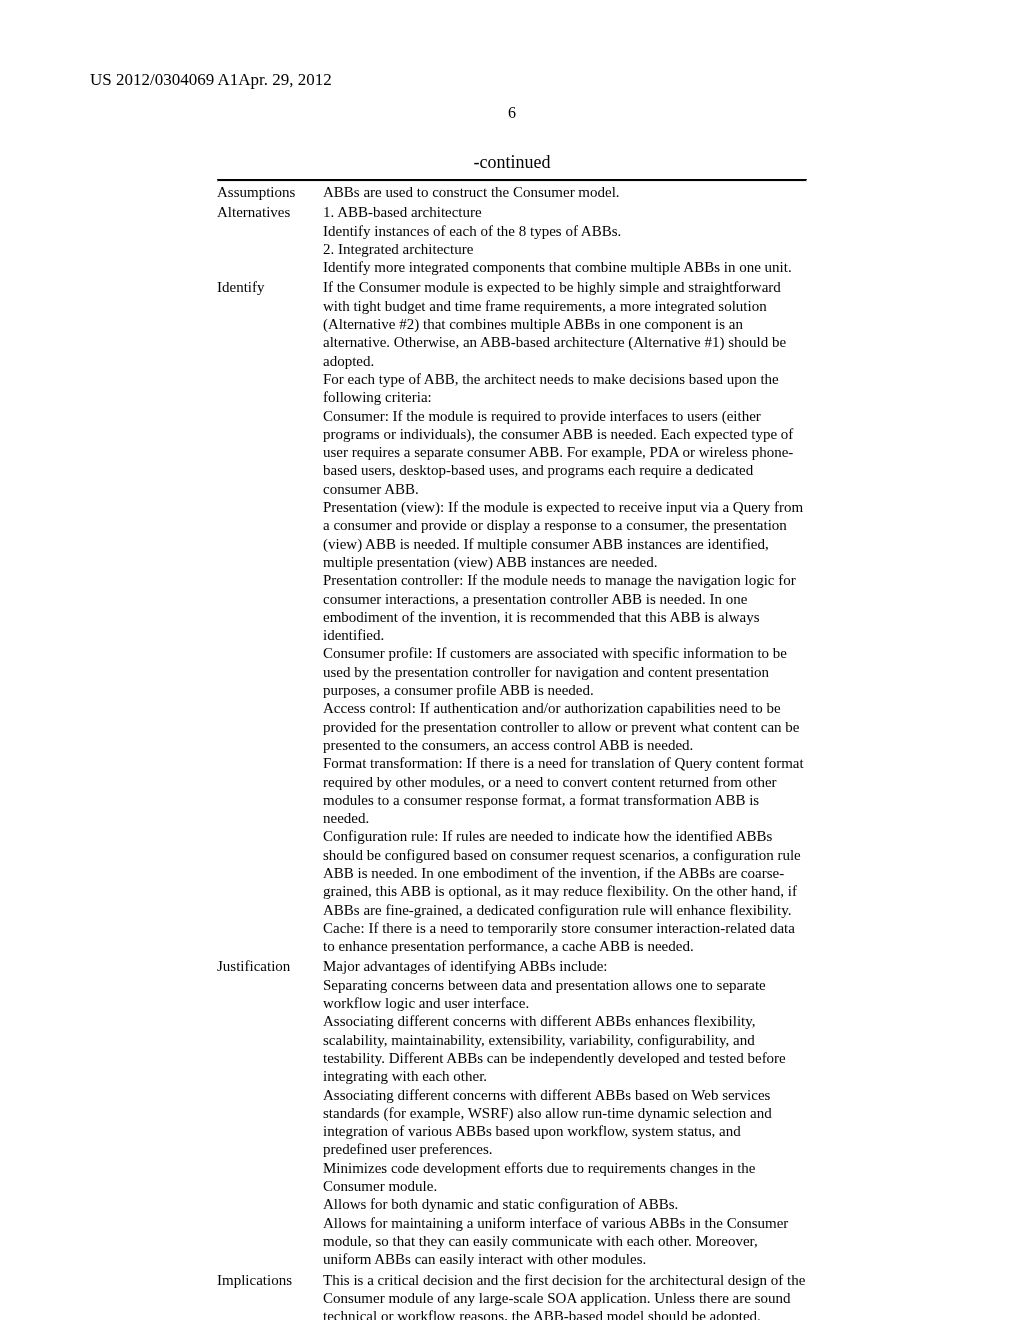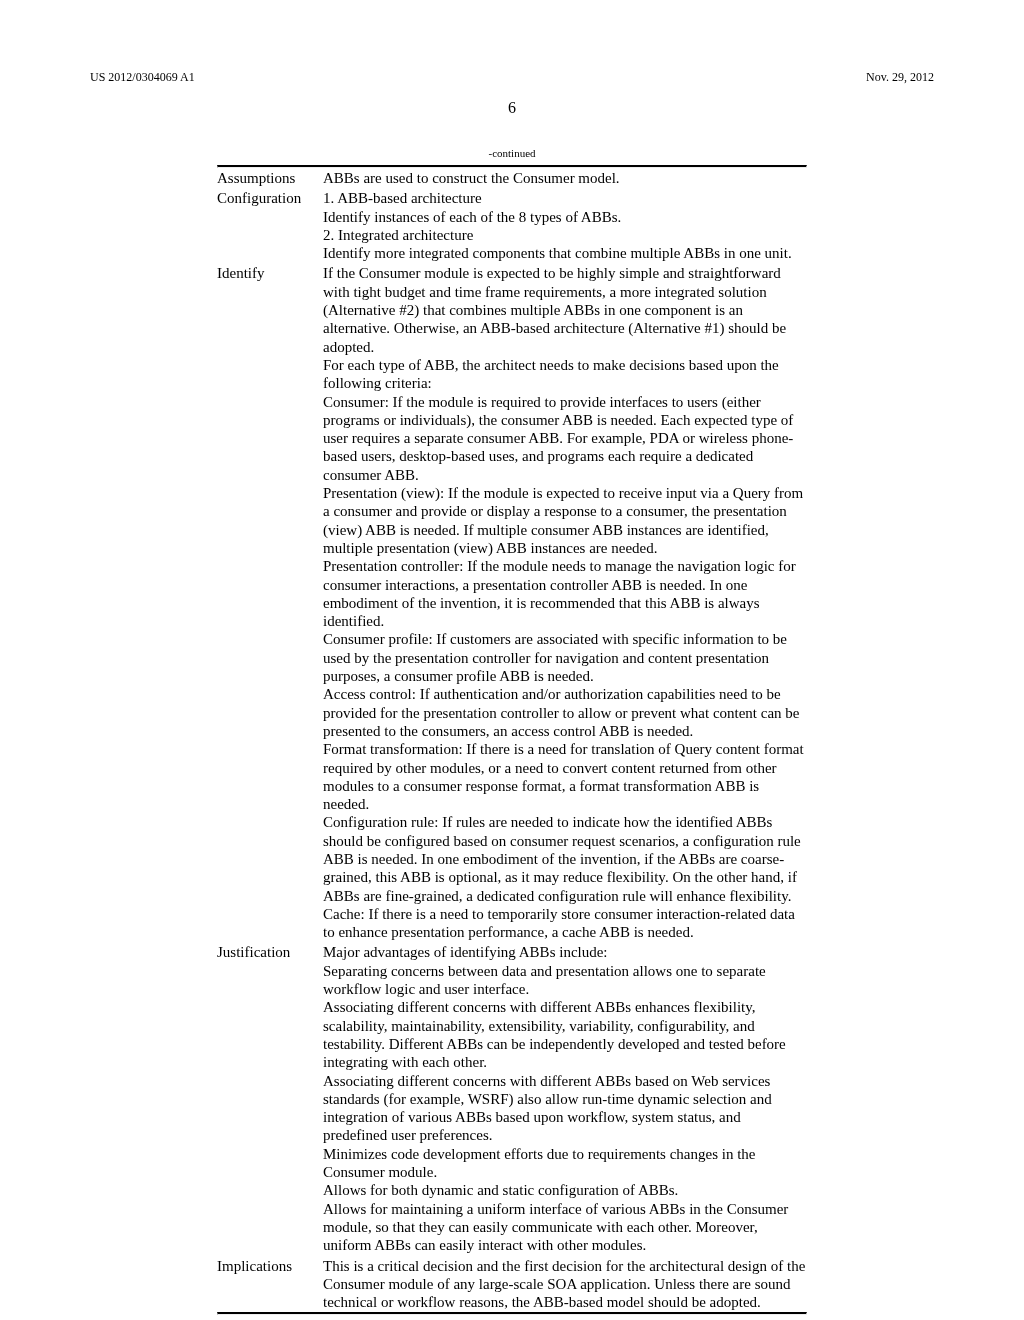--- a/index.html
+++ b/index.html
@@ -16,36 +16,35 @@
   }
   .page {
     position: relative;
     width: 1024px;
     height: 1320px;
     padding: 70px 90px 40px 90px;
     box-sizing: border-box;
   }
   .header {
     display: flex;
-    justify-content: space-between;
-    font-size: 12px;
+    font-size: 17px;
     margin-bottom: 14px;
   }
   .page-number {
     text-align: center;
     font-size: 16px;
     margin-bottom: 30px;
   }
   .table-wrap {
     margin: 0 auto;
     width: 590px;
   }
   .continued {
     text-align: center;
-    font-size: 11px;
+    font-size: 18px;
     margin-bottom: 6px;
   }
   .rule-thick { border-top: 2px solid #000; margin: 0; }
   table.decision {
     width: 100%;
     border-collapse: collapse;
     font-size: 15px;
     line-height: 1.22;
   }
   table.decision td {
@@ -60,36 +59,36 @@
     padding-right: 0;
   }
 </style>
 </head>
 <body>
 
 <div class="page">
 
   <div class="header">
     <div>US 2012/0304069 A1</div>
-    <div>Nov. 29, 2012</div>
+    <div>Apr. 29, 2012</div>
   </div>
 
   <div class="page-number">6</div>
 
   <div class="table-wrap">
     <div class="continued">-continued</div>
     <hr class="rule-thick">
     <table class="decision">
       <tbody id="rows">
           <tr>
             <td class="label">Assumptions</td>
             <td class="value">ABBs are used to construct the Consumer model.</td>
           </tr>
           <tr>
-            <td class="label">Configuration</td>
+            <td class="label">Alternatives</td>
             <td class="value">1. ABB-based architecture<br>Identify instances of each of the 8 types of ABBs.<br>2. Integrated architecture<br>Identify more integrated components that combine multiple ABBs in one unit.</td>
           </tr>
           <tr>
             <td class="label">Identify</td>
             <td class="value">If the Consumer module is expected to be highly simple and straightforward with tight budget and time frame requirements, a more integrated solution (Alternative #2) that combines multiple ABBs in one component is an alternative. Otherwise, an ABB-based architecture (Alternative #1) should be adopted.<br>For each type of ABB, the architect needs to make decisions based upon the following criteria:<br>Consumer: If the module is required to provide interfaces to users (either programs or individuals), the consumer ABB is needed. Each expected type of user requires a separate consumer ABB. For example, PDA or wireless phone-based users, desktop-based uses, and programs each require a dedicated consumer ABB.<br>Presentation (view): If the module is expected to receive input via a Query from a consumer and provide or display a response to a consumer, the presentation (view) ABB is needed. If multiple consumer ABB instances are identified, multiple presentation (view) ABB instances are needed.<br>Presentation controller: If the module needs to manage the navigation logic for consumer interactions, a presentation controller ABB is needed. In one embodiment of the invention, it is recommended that this ABB is always identified.<br>Consumer profile: If customers are associated with specific information to be used by the presentation controller for navigation and content presentation purposes, a consumer profile ABB is needed.<br>Access control: If authentication and/or authorization capabilities need to be provided for the presentation controller to allow or prevent what content can be presented to the consumers, an access control ABB is needed.<br>Format transformation: If there is a need for translation of Query content format required by other modules, or a need to convert content returned from other modules to a consumer response format, a format transformation ABB is needed.<br>Configuration rule: If rules are needed to indicate how the identified ABBs should be configured based on consumer request scenarios, a configuration rule ABB is needed. In one embodiment of the invention, if the ABBs are coarse-grained, this ABB is optional, as it may reduce flexibility. On the other hand, if ABBs are fine-grained, a dedicated configuration rule will enhance flexibility.<br>Cache: If there is a need to temporarily store consumer interaction-related data to enhance presentation performance, a cache ABB is needed.</td>
           </tr>
           <tr>
             <td class="label">Justification</td>
             <td class="value">Major advantages of identifying ABBs include:<br>Separating concerns between data and presentation allows one to separate workflow logic and user interface.<br>Associating different concerns with different ABBs enhances flexibility, scalability, maintainability, extensibility, variability, configurability, and testability. Different ABBs can be independently developed and tested before integrating with each other.<br>Associating different concerns with different ABBs based on Web services standards (for example, WSRF) also allow run-time dynamic selection and integration of various ABBs based upon workflow, system status, and predefined user preferences.<br>Minimizes code development efforts due to requirements changes in the Consumer module.<br>Allows for both dynamic and static configuration of ABBs.<br>Allows for maintaining a uniform interface of various ABBs in the Consumer module, so that they can easily communicate with each other. Moreover, uniform ABBs can easily interact with other modules.</td>
           </tr>

